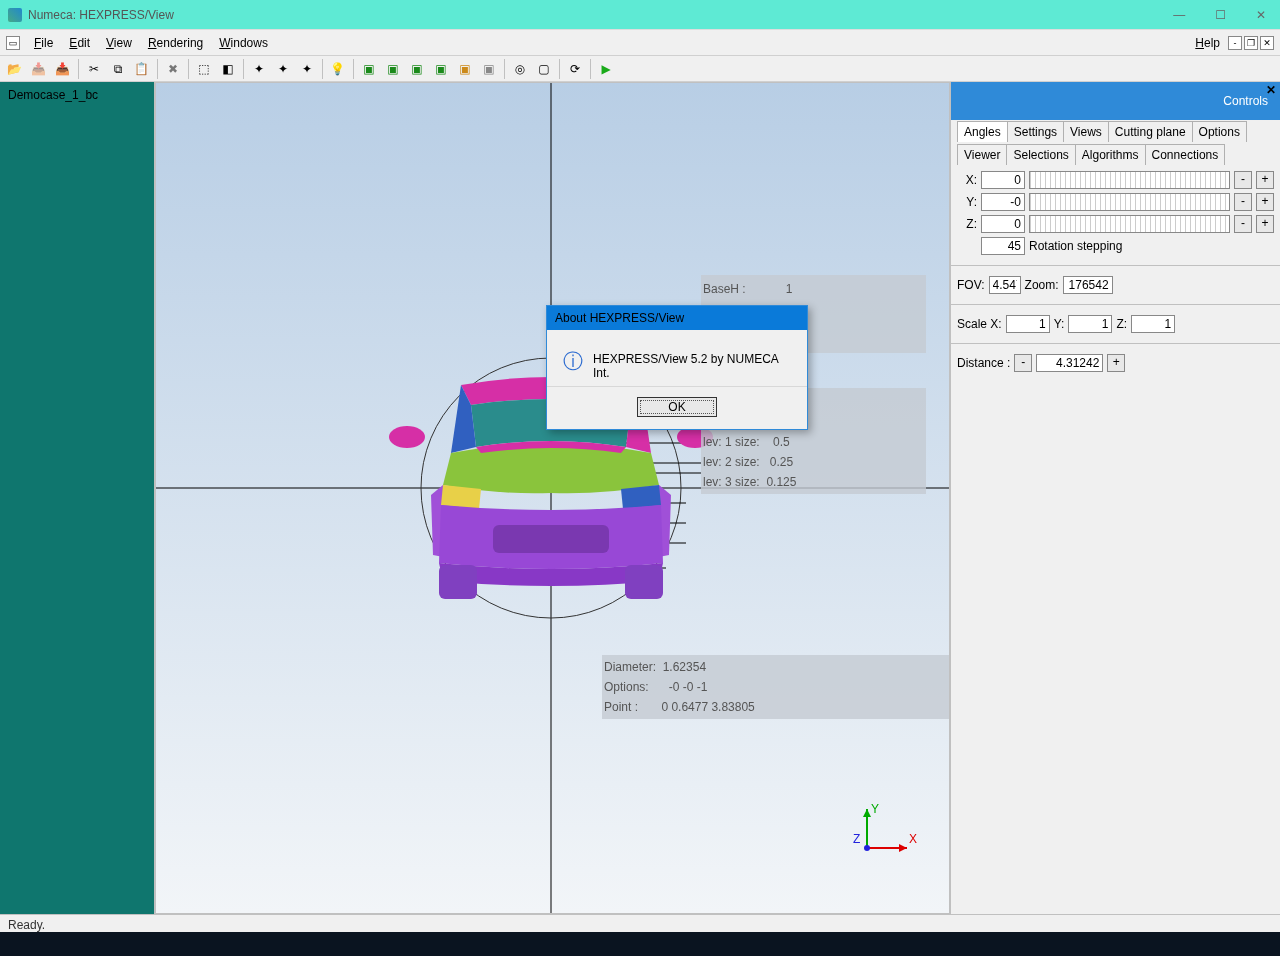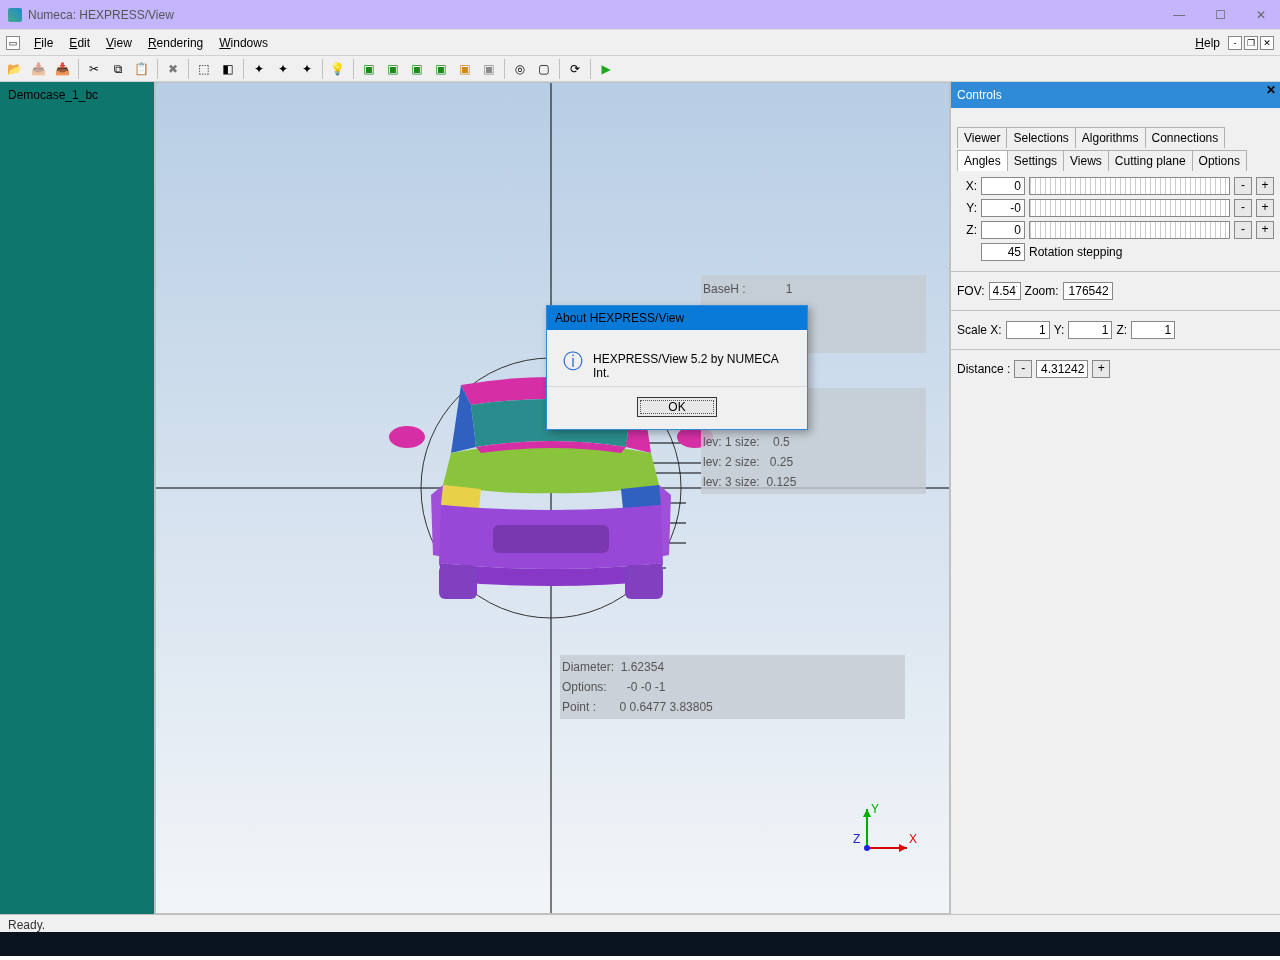--- a/index.html
+++ b/index.html
@@ -1,18 +1,18 @@
 <!DOCTYPE html>
 <html><head>
 <meta charset="utf-8">
 <style>
 * { box-sizing: border-box; margin: 0; padding: 0; font-family: "Segoe UI", Tahoma, sans-serif; font-size: 12px; }
 body { width: 1280px; height: 960px; background: #fff; overflow: hidden; position: relative; }
 
-.titlebar { height: 30px; background: #c4b5fd; display: flex; align-items: center; padding: 0 8px; border-bottom: 1px solid #ddd; }
+.titlebar { height: 30px; background: #5eead4; display: flex; align-items: center; padding: 0 8px; border-bottom: 1px solid #ddd; }
 .titlebar .appicon { width: 14px; height: 14px; background: linear-gradient(45deg,#4a8,#28c); border-radius: 2px; margin-right: 6px; }
 .titlebar .title { flex: 1; color: #555; }
 .titlebar .winbtns { display: flex; gap: 18px; color: #666; }
 .titlebar .winbtns span { cursor: pointer; padding: 2px 6px; }
 
 .menubar { height: 26px; background: #f0f0f0; display: flex; align-items: center; padding: 0 6px; border-bottom: 1px solid #d0d0d0; }
 .menubar .mitem { padding: 3px 8px; cursor: pointer; }
 .menubar .mitem u { text-decoration: underline; }
 .menubar .spacer { flex: 1; }
 .menubar .mdiwrap { display:flex; gap:2px; }
@@ -22,21 +22,21 @@
 .tbtn { width: 22px; height: 22px; display: flex; align-items: center; justify-content: center; cursor: pointer; border-radius: 2px; }
 .tsep { width: 1px; height: 20px; background: #c0c0c0; margin: 0 2px; }
 
 .mainrow { display: flex; height: 832px; }
 .treepane { width: 155px; background: #0f766e; border-right: 1px solid #c0c0c0; padding: 4px; }
 .treeitem { padding: 2px 4px; cursor: pointer; }
 
 .viewport { flex: 1; position: relative; background: linear-gradient(#b8cee5,#f2f5f8); border: 1px solid #c0c0c0; overflow: hidden; }
 
 .controls { width: 330px; background: #f0f0f0; padding: 2px 6px 6px 6px; border-left: 1px solid #c0c0c0; }
-.ctrl-title { background: #2f8ad8; color: #fff; text-align: left; padding: 6px; position: relative; margin: -2px -6px 19px -6px; }
+.ctrl-title { background: #2f8ad8; color: #fff; text-align: right; padding: 12px; position: relative; margin: -2px -6px 1px -6px; }
 .ctrl-title .cx { position: absolute; right: 4px; top: 1px; color: #000; font-weight: bold; cursor: pointer; }
 .tabs { display: flex; flex-wrap: wrap; }
 .tab { padding: 3px 6px; background: #f0f0f0; border: 1px solid #b0b0b0; border-bottom: none; margin-right: -1px; cursor: pointer; font-size: 12px; margin-bottom:2px; }
 .tab.active { background: #fff; }
 .ctrlrow { display: flex; align-items: center; gap: 4px; margin: 4px 0; }
 .ctrlrow label { width: 20px; text-align: right; }
 .ninput { width: 44px; border: 1px solid #888; padding: 1px 3px; text-align: right; background: #fff; font-size:12px; }
 .slider { flex: 1; height: 18px; border: 1px solid #888; background: repeating-linear-gradient(90deg,#ccc,#ccc 1px,#fff 1px,#fff 5px); }
 .pmbtn { width: 18px; height: 18px; border: 1px solid #888; background: #e8e8e8; text-align: center; line-height: 14px; cursor: pointer; }
 .hr { border-top: 1px solid #c0c0c0; margin: 10px -6px; }
@@ -182,21 +182,21 @@
       <span>1</span>
     </div>
 
     <div class="overlay-box" style="left:545px;top:305px;width:225px;line-height:20px">
       <div><span>lev: 0 size:</span>&nbsp;&nbsp;&nbsp;&nbsp;&nbsp;&nbsp;&nbsp;<span>1</span></div>
       <div style="margin-top:22px"><span>lev: 1 size:</span>&nbsp;&nbsp;&nbsp;&nbsp;<span>0.5</span></div>
       <div><span>lev: 2 size:</span>&nbsp;&nbsp;&nbsp;<span>0.25</span></div>
       <div><span>lev: 3 size:</span>&nbsp;&nbsp;<span>0.125</span></div>
     </div>
 
-    <div class="overlay-box" style="left:404px;top:572px;width:345px;line-height:20px">
+    <div class="overlay-box" style="left:446px;top:572px;width:383px;line-height:20px">
       <div><span>Diameter:</span>&nbsp;&nbsp;<span>1.62354</span></div>
       <div><span>Options:</span>&nbsp;&nbsp;&nbsp;&nbsp;&nbsp;&nbsp;<span>-0      -0      -1</span></div>
       <div><span>Point :</span>&nbsp;&nbsp;&nbsp;&nbsp;&nbsp;&nbsp;&nbsp;<span>0   0.6477   3.83805</span></div>
     </div>
 
     <svg class="axis" viewBox="0 0 70 60">
       <line x1="18" y1="45" x2="58" y2="45" stroke="#d00" stroke-width="2"></line>
       <polygon points="58,45 50,41 50,49" fill="#d00"></polygon>
       <text x="60" y="40" fill="#d00" font-size="14">X</text>
       <line x1="18" y1="45" x2="18" y2="6" stroke="#0a0" stroke-width="2"></line>
@@ -215,31 +215,31 @@
       <button class="dbtn">OK</button>
     </div>
   </div>
 
   <div class="controls">
     <div class="ctrl-title">
       <span>Controls</span>
       <span class="cx">✕</span>
     </div>
     <div class="tabs">
-      <div class="tab">Viewer</div>
-      <div class="tab">Selections</div>
-      <div class="tab">Algorithms</div>
-      <div class="tab">Connections</div>
-    </div>
-    <div class="tabs">
       <div class="tab active">Angles</div>
       <div class="tab">Settings</div>
       <div class="tab">Views</div>
       <div class="tab">Cutting plane</div>
       <div class="tab">Options</div>
+    </div>
+    <div class="tabs">
+      <div class="tab">Viewer</div>
+      <div class="tab">Selections</div>
+      <div class="tab">Algorithms</div>
+      <div class="tab">Connections</div>
     </div>
 
     <div class="ctrlrow">
       <label>X:</label>
       <input class="ninput" value="0" style="">
       <div class="slider"></div>
       <div class="pmbtn">-</div>
       <div class="pmbtn">+</div>
     </div>
     <div class="ctrlrow">
@@ -277,20 +277,20 @@
       <span>Y:</span>
       <input class="ninput" value="1" style="">
       <span>Z:</span>
       <input class="ninput" value="1" style="">
     </div>
 
     <div class="hr"></div>
     <div class="ctrlrow">
       <span>Distance :</span>
       <div class="pmbtn">-</div>
-      <input class="ninput" style="width: 52px;" value="4.31242">
+      <input class="ninput" style="width: 67px;" value="4.31242">
       <div class="pmbtn">+</div>
     </div>
   </div>
 </div>
 
 <div class="statusbar">Ready.</div>
 <div class="bottombar"></div>
 
 </body></html>

